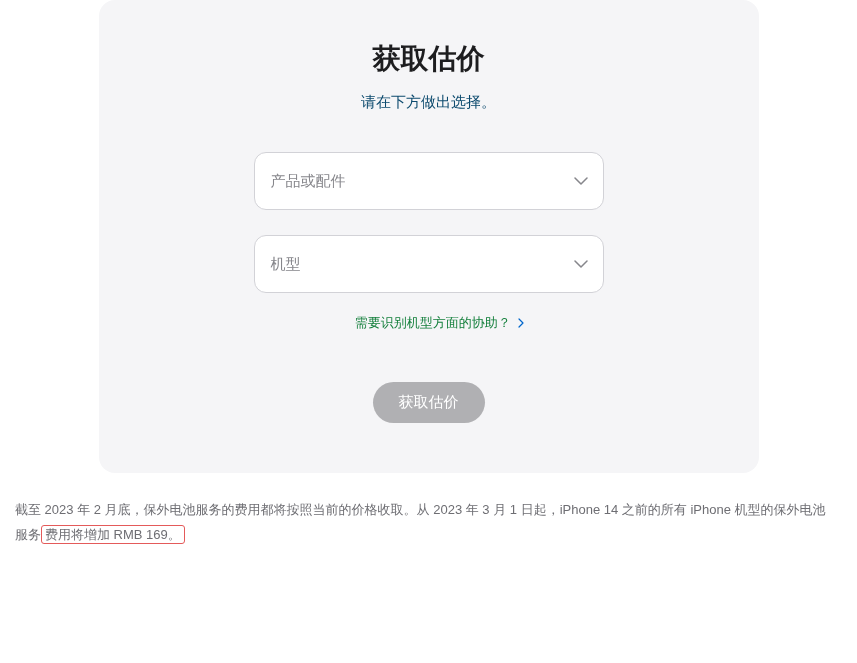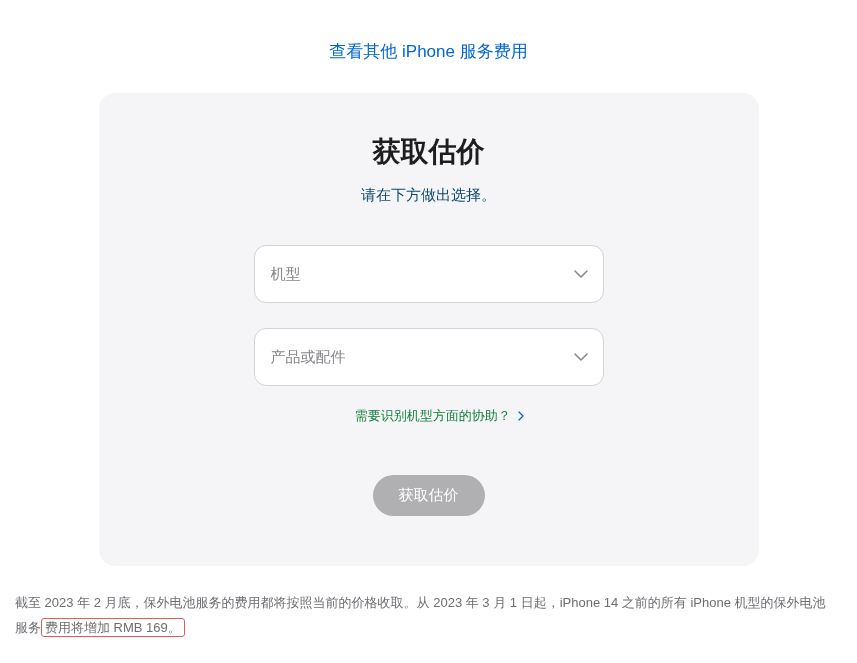--- a/index.html
+++ b/index.html
@@ -119,42 +119,39 @@
       border-radius: 3px;
       padding: 1px 3px;
       display: inline;
     }
   </style>
 </head>
 <body>
 
 <div class="container">
 
-  <div class="top-link">
-    <a href="#">查看其他 iPhone 服务费用</a>
-  </div>
 
   <div class="card">
     <h2 class="card-title">获取估价</h2>
     <p class="card-subtitle">请在下方做出选择。</p>
 
     <div class="select-wrapper">
       <div class="select-box">
-        <span>机型</span>
+        <span>产品或配件</span>
       </div>
       <span class="chevron">
         <svg viewBox="0 0 14 8" fill="none">
             <path d="M1 1L7 7L13 1" stroke="#86868b" stroke-width="1.5" stroke-linecap="round" stroke-linejoin="round"></path>
           </svg>
       </span>
     </div>
 
     <div class="select-wrapper">
       <div class="select-box">
-        <span>产品或配件</span>
+        <span>机型</span>
       </div>
       <span class="chevron">
         <svg viewBox="0 0 14 8" fill="none">
             <path d="M1 1L7 7L13 1" stroke="#86868b" stroke-width="1.5" stroke-linecap="round" stroke-linejoin="round"></path>
           </svg>
       </span>
     </div>
 
     <div class="help-link">
       <a href="#">

